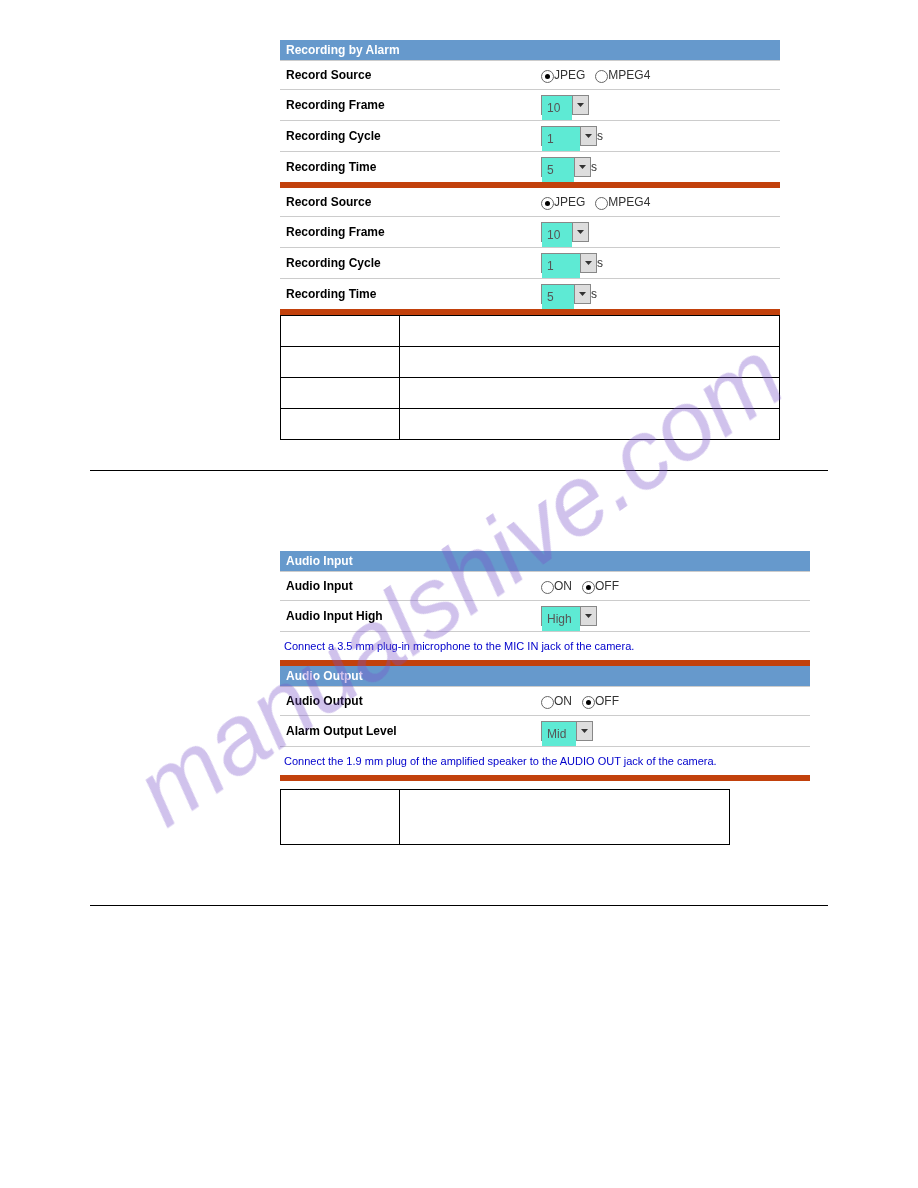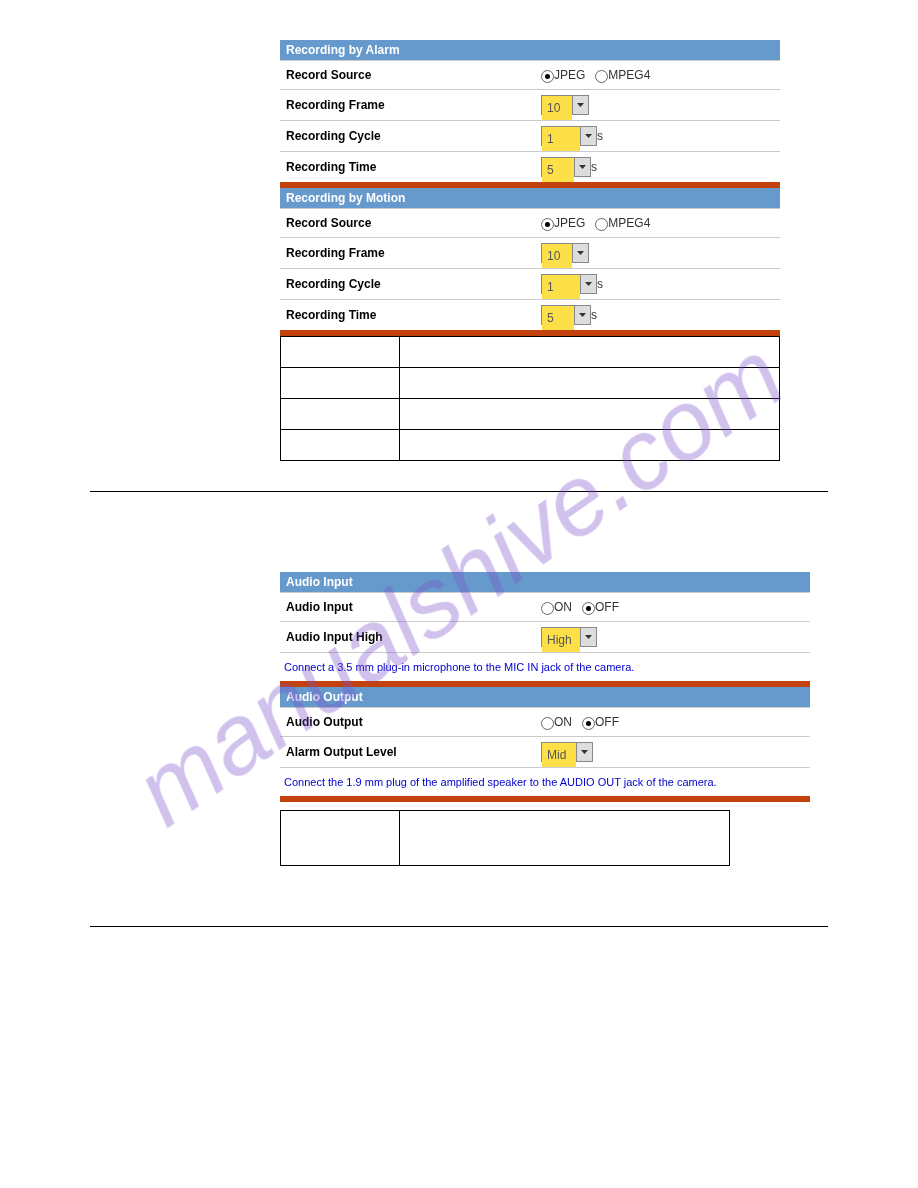--- a/index.html
+++ b/index.html
@@ -92,21 +92,21 @@
     border: 1px solid #888;
     background: #e8e8e8;
     height: 18px;
     box-shadow: inset 1px 1px 0 #fff;
   }
   .select .value {
     padding: 12px 5px;
     display: flex;
     align-items: center;
     min-width: 20px;
-    background: #fde047;
+    background: #5eead4;
     color: #555;
     font-size: 12px;
   }
   .select .arrow {
     width: 15px;
     background: #ddd;
     border-left: 1px solid #888;
     display: flex;
     align-items: center;
     justify-content: center;
@@ -211,21 +211,20 @@
               <polygon points="0,0 7,0 3.5,4" fill="#333"></polygon>
             </svg>
           </span>
       </span>
       <span class="suffix">s</span>
     </div>
   </div>
 </div>
 
 <div class="panel">
-  <div class="panel-head">Recording by Motion</div>
   <div class="panel-row">
     <div class="label">Record Source</div>
     <div class="control">
       <span class="radio checked"></span>
       <span class="radio-label">JPEG</span>
       <span class="radio"></span>
       <span class="radio-label">MPEG4</span>
     </div>
   </div>
   <div class="panel-row">

